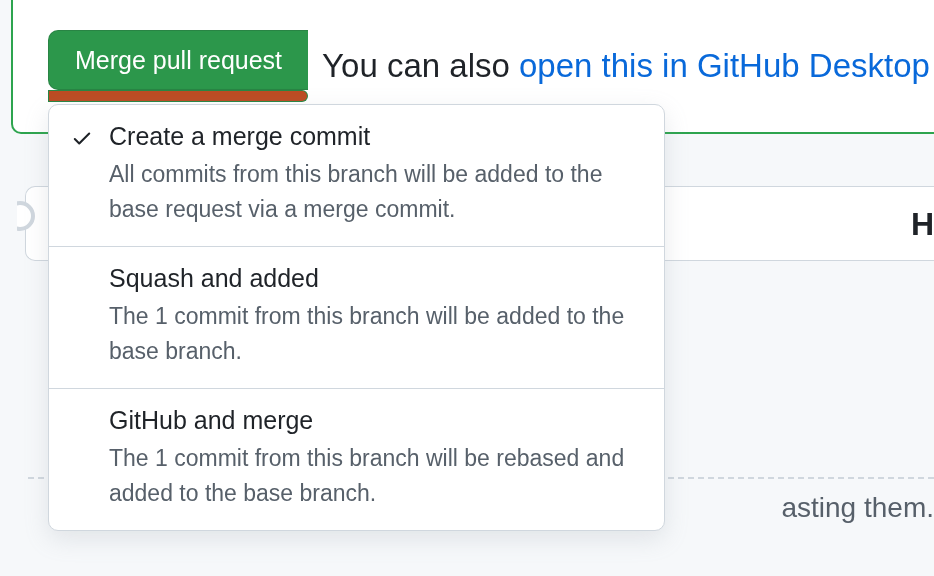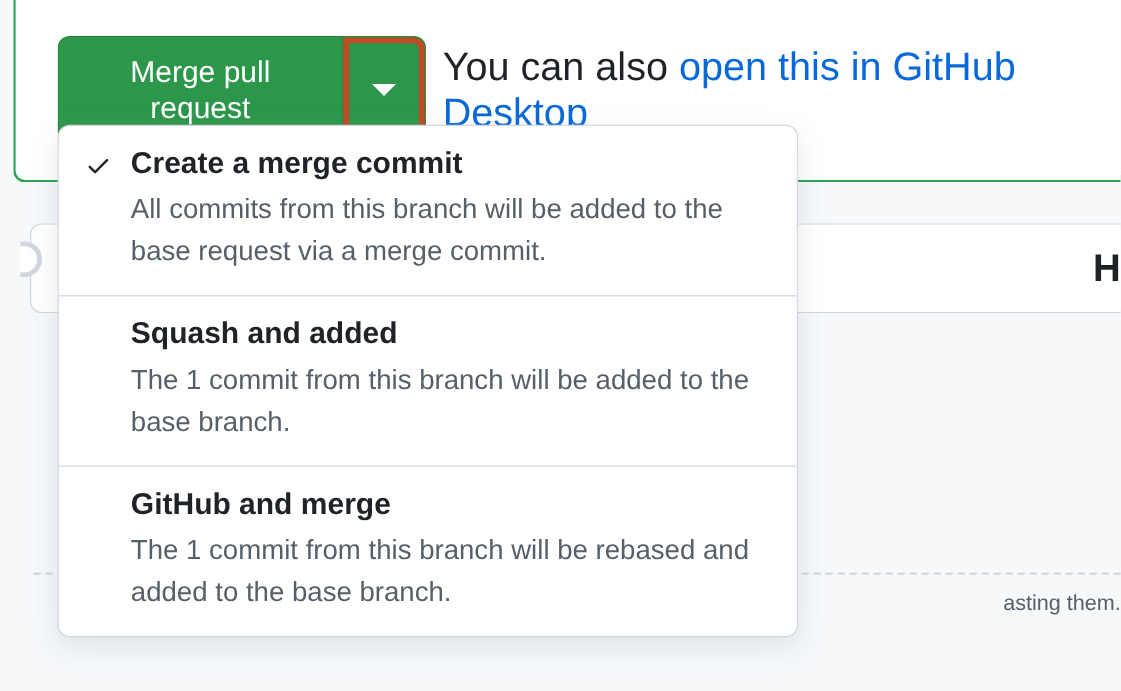--- a/index.html
+++ b/index.html
@@ -28,20 +28,21 @@
       background: #fff;
     }
     .merge-row {
       display: flex;
       align-items: center;
       gap: 14px;
     }
     .btn-group {
       display: flex;
       align-items: stretch;
+      flex-direction: column;
     }
     .btn-merge {
       background: #2c974b;
       color: #fff;
       font-size: 25px;
       font-weight: 500;
       padding: 14px 26px;
       border: 1px solid rgba(27,31,36,0.15);
       border-radius: 10px 0 0 10px;
       border-right: none;
@@ -107,21 +108,21 @@
       position: absolute;
       top: 477px;
       left: 28px;
       right: 0;
       border-top: 2px dashed #d0d7de;
     }
     .trailing-text {
       position: absolute;
       top: 492px;
       right: 0;
-      font-size: 18px;
+      font-size: 28px;
       color: #57606a;
     }
     .dropdown {
       position: absolute;
       top: 104px;
       left: 48px;
       width: 617px;
       background: #fff;
       border: 1px solid #d0d7de;
       border-radius: 10px;
@@ -137,21 +138,21 @@
     .dropdown-item:first-child {
       border-top: none;
     }
     .check-icon {
       position: absolute;
       left: 22px;
       top: 22px;
     }
     .dd-title {
       font-size: 25px;
-      font-weight: 700;
+      font-weight: 400;
       color: #1f2328;
       margin-bottom: 6px;
     }
     .dd-desc {
       font-size: 23px;
       color: #57606a;
       line-height: 1.5;
     }
     .timeline-knob {
       position: absolute;

